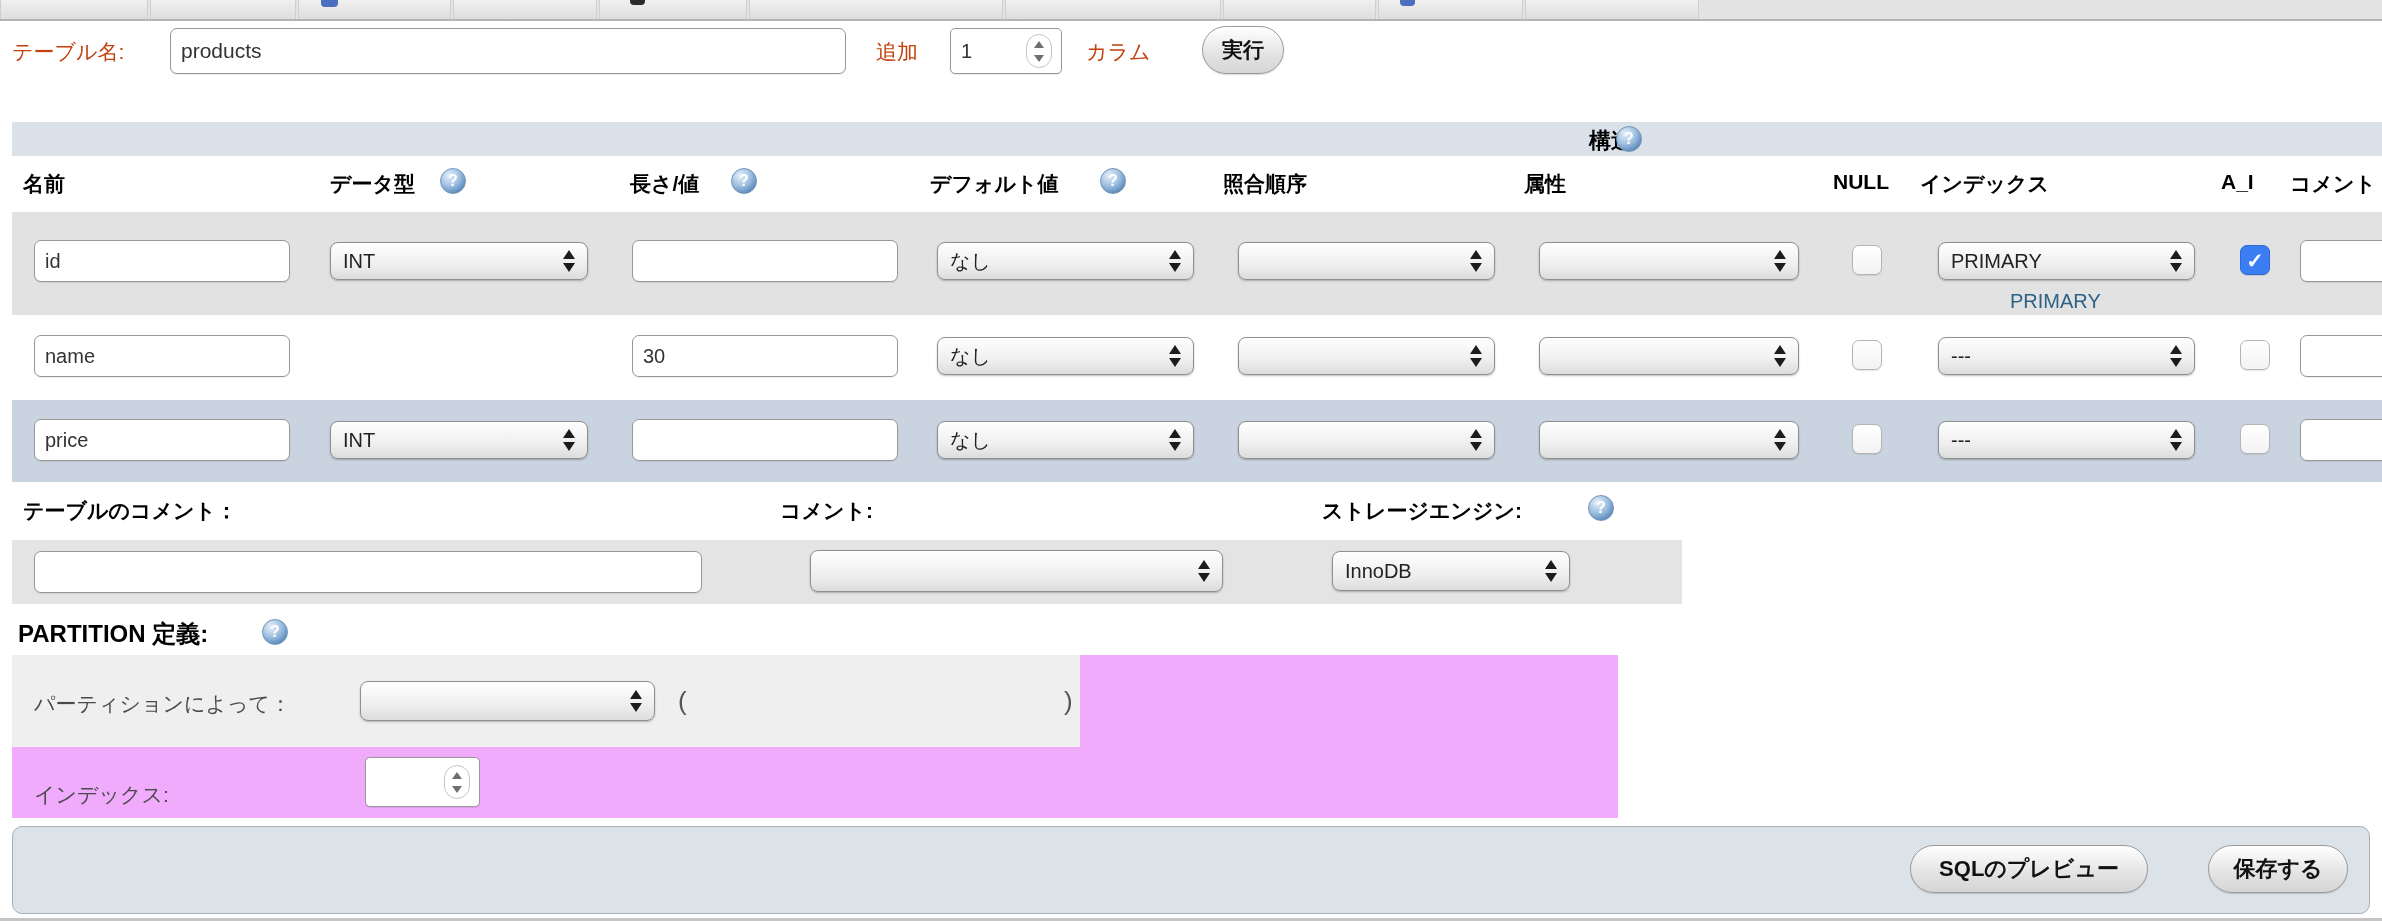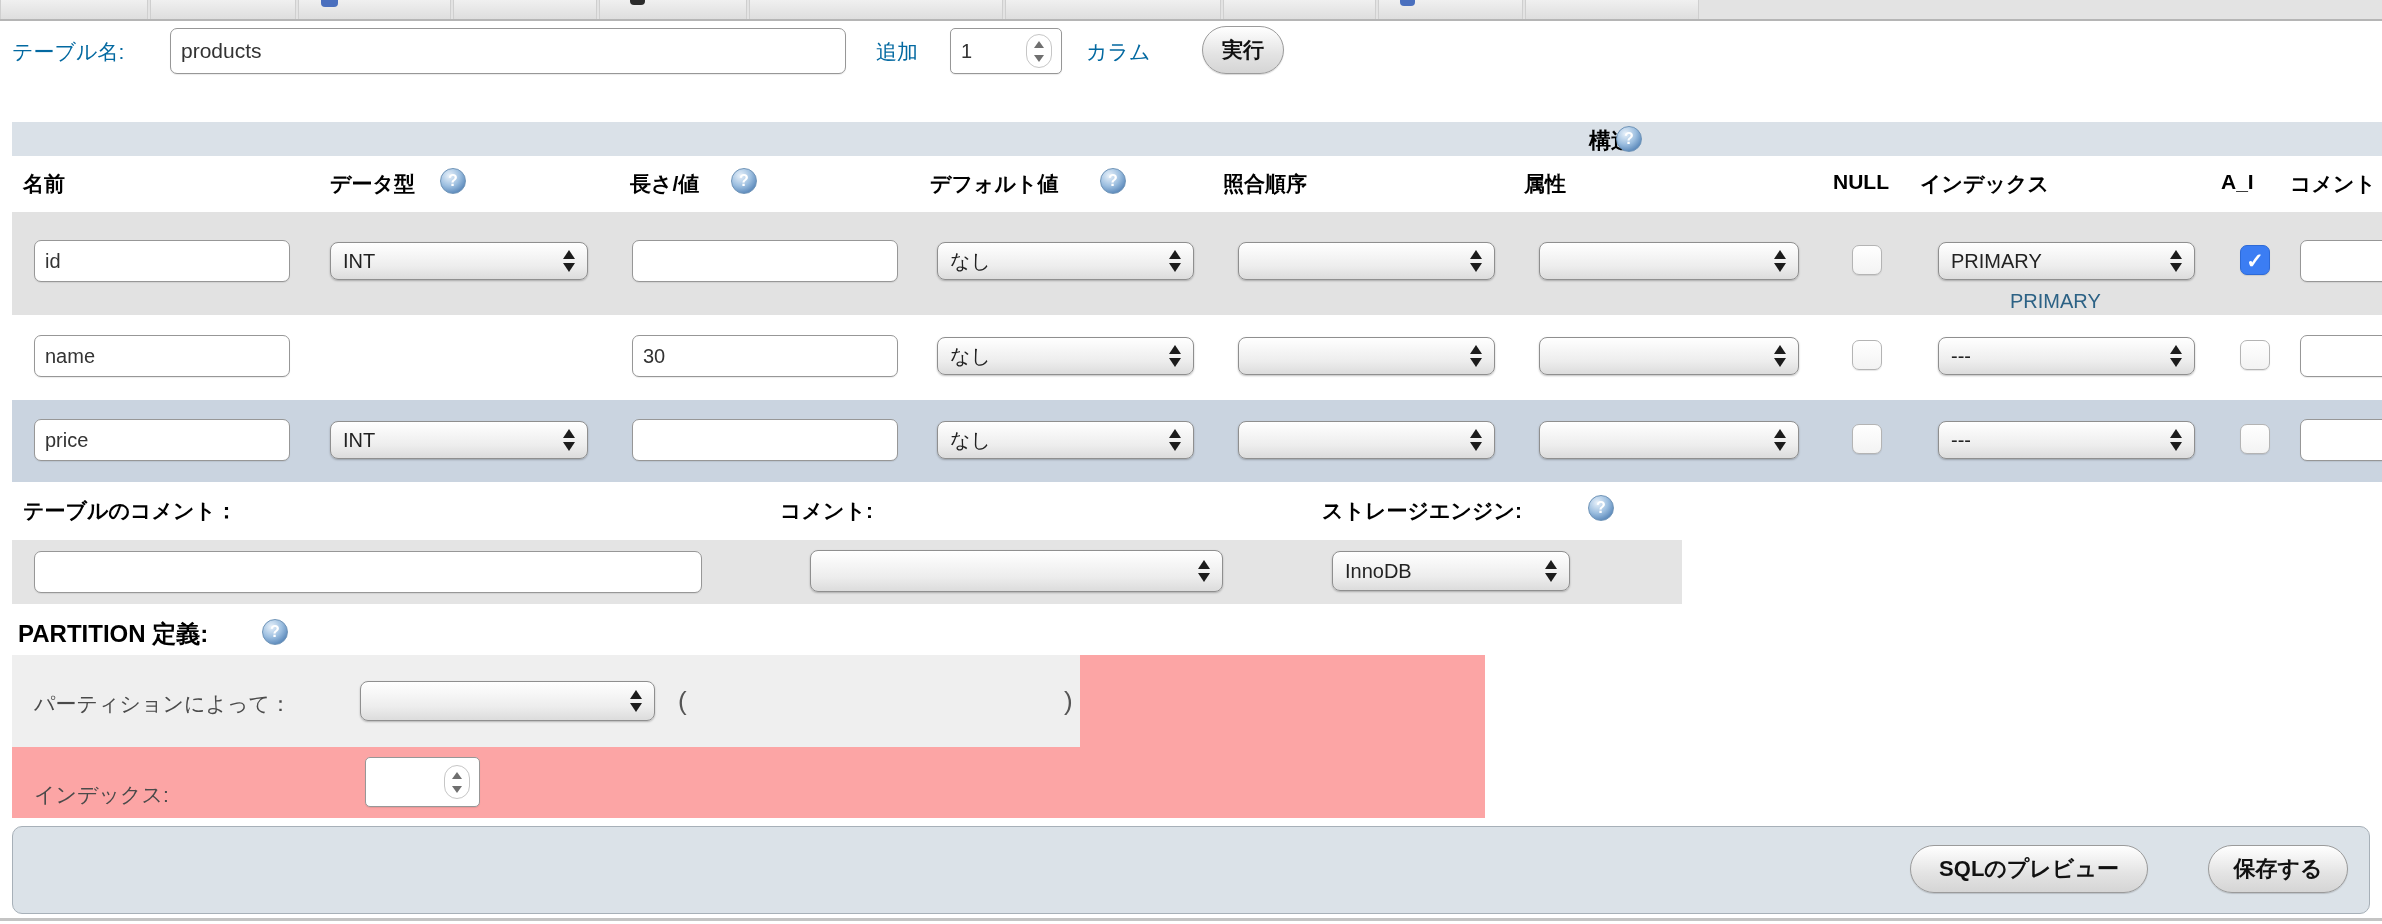--- a/index.html
+++ b/index.html
@@ -7,21 +7,21 @@
     font-family:"Liberation Sans", sans-serif; color:#222; }
 
   
   .tabstrip { position:absolute; left:0; top:0; width:2382px; height:21px;
     background:#e3e3e3; border-bottom:2px solid #b5b5b5; }
   .tab { position:absolute; top:0; height:19px;
     background:linear-gradient(#f0f0f0,#dedede); border-left:1px solid #cfcfcf; border-right:1px solid #cfcfcf; }
   .tab-sliver { position:absolute; border-radius:0 0 4px 4px; }
 
   
-  .lbl { position:absolute; font-size:21px; color:#0369a1; white-space:nowrap; }
+  .lbl { position:absolute; font-size:21px; color:#c2410c; white-space:nowrap; }
   .hdr { position:absolute; font-size:21px; font-weight:bold; color:#000; white-space:nowrap; }
 
   
   .inp { position:absolute; height:42px; border:1px solid #979797; border-radius:7px;
     background:#fff; font-family:"Liberation Sans",sans-serif; font-size:20px; color:#333;
     padding:0 10px; outline:none; box-shadow:0 1px 1px rgba(0,0,0,0.08); }
   .inp::placeholder { color:#b2b2b2; }
 
   
   .sel { position:absolute; height:38px; border:1px solid #8f8f8f; border-radius:8px;
@@ -60,21 +60,21 @@
   .stepper .sd { width:0;height:0;border-left:5px solid transparent;border-right:5px solid transparent;border-top:7px solid #6f6f6f; }
 
   
   .band-title { position:absolute; left:12px; top:122px; width:2370px; height:34px; background:#dae1e8; }
   .colheaders { position:absolute; left:0; top:156px; width:2382px; height:56px; background:#fff; }
   .struct-row { position:absolute; left:12px; width:2370px; }
   .row1 { top:212px; height:103px; background:#e2e2e2; }
   .row2 { top:315px; height:85px;  background:#ffffff; }
   .row3 { top:400px; height:82px;  background:#cad4e0;padding-left:40px; }
   .optband { position:absolute; left:12px; top:540px; width:1670px; height:64px; background:#e4e4e4; }
-  .partpanel { position:absolute; left:12px; top:655px; width:1473px; height:163px; background:#fca5a5; }
+  .partpanel { position:absolute; left:12px; top:655px; width:1606px; height:163px; background:#f0abfc; }
   .partinner { position:absolute; left:0; top:0; width:1068px; height:92px; background:#efefef; }
   .footer { position:absolute; left:12px; top:826px; width:2358px; height:88px;
     background:#dbe2e8; border:1px solid #a7b0b8; border-radius:10px; }
   .bottomline { position:absolute; left:0; top:918px; width:2382px; height:3px; background:#c4c4c4; }
 
   .link { color:#2c6285; font-size:20px; }
 </style>
 </head>
 <body>
 

